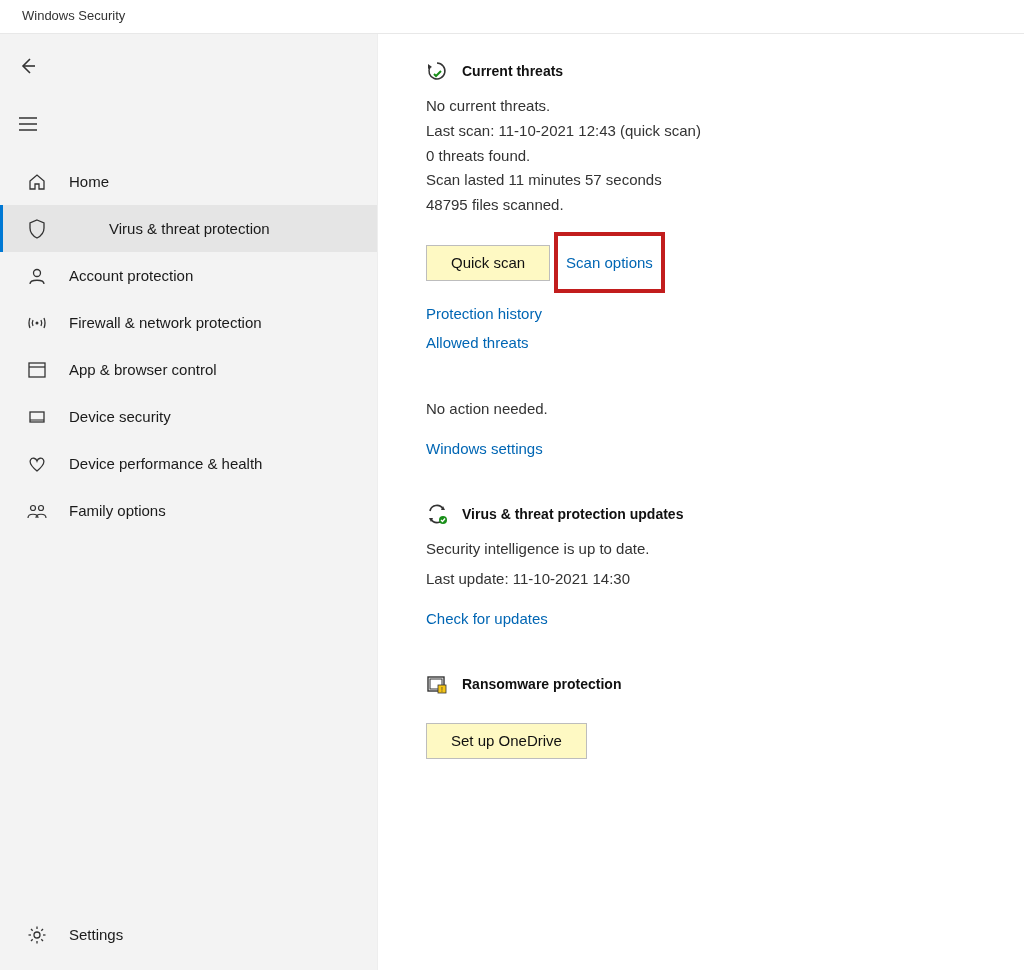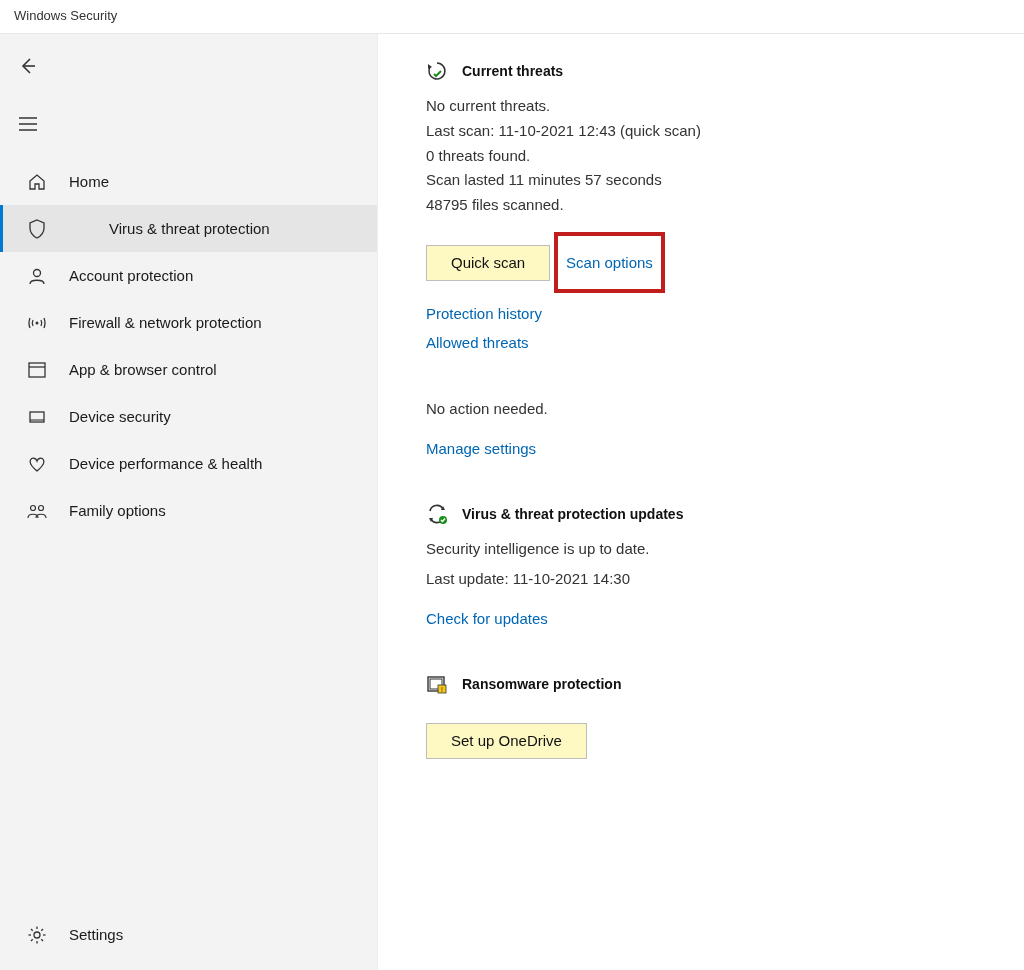--- a/index.html
+++ b/index.html
@@ -7,21 +7,21 @@
     font-family: "Segoe UI", Arial, sans-serif;
     font-size: 14px;
     color: #1a1a1a;
     background: #ffffff;
     width: 1024px;
     height: 970px;
     overflow: hidden;
   }
   .titlebar {
     height: 34px;
-    padding: 8px 14px 0 14px;
+    padding: 8px 14px 0 22px;
     font-size: 13px;
     color: #333;
     background: #fff;
     border-bottom: 1px solid #e8e8e8;
   }
   .app {
     display: flex;
     height: calc(970px - 34px);
   }
   .sidebar {
@@ -261,21 +261,21 @@
       <div class="highlight-box">
         <span class="link">Scan options</span>
       </div>
       <span class="link">Protection history</span>
       <span class="link">Allowed threats</span>
     </div>
 
     <div class="section">
       <div class="body-text">No action needed.</div>
       <div class="link-stack">
-        <span class="link">Manage settings</span>
+        <span class="link">Windows settings</span>
       </div>
     </div>
 
     <div class="section">
       <div class="sec-header">
         <span class="sec-icon">
           <svg width="22" height="22" viewBox="0 0 22 22">
               <path d="M4 8 A7 7 0 0 1 17 6" fill="none" stroke="#333" stroke-width="1.6"></path>
               <polygon points="17,3 19,7 15,7" fill="#333"></polygon>
               <path d="M18 14 A7 7 0 0 1 5 16" fill="none" stroke="#333" stroke-width="1.6"></path>

